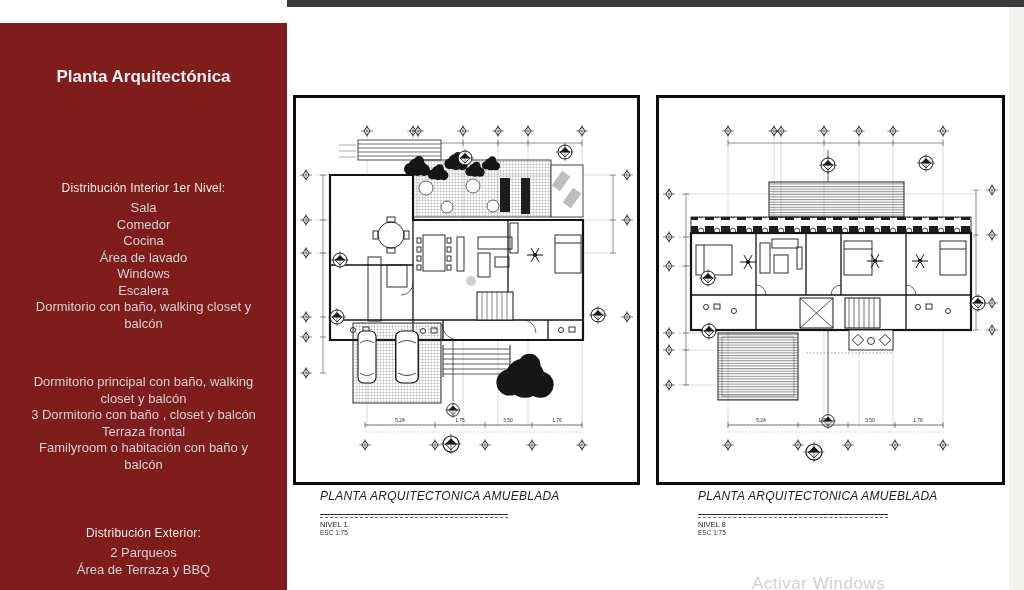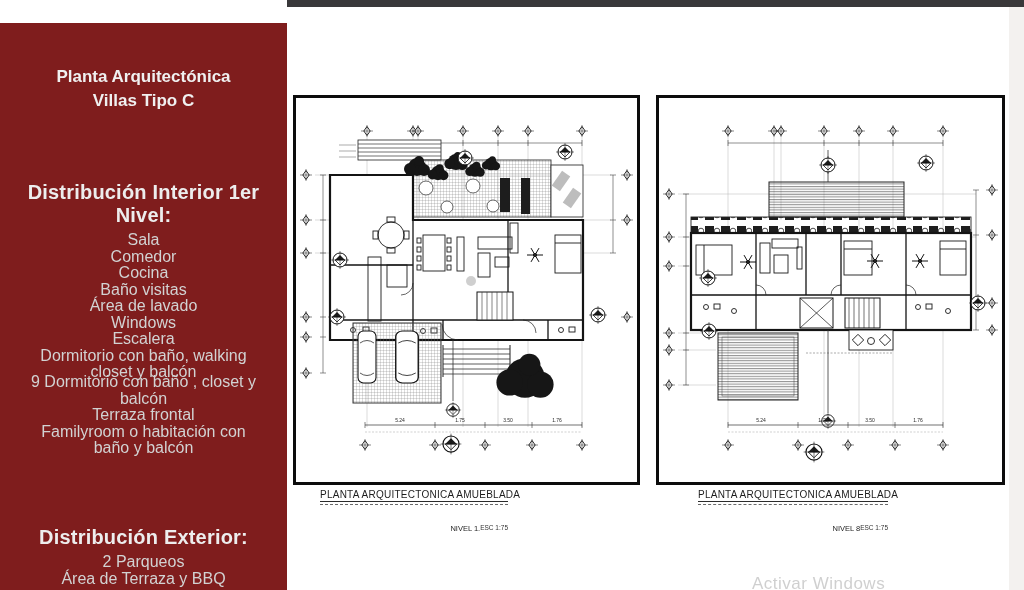--- a/index.html
+++ b/index.html
@@ -13,76 +13,75 @@
     position:absolute;left:0;top:0;width:287px;height:590px;
     background:#7f1d1d;color:#d4d4d4;z-index:2;margin-top:23px;
   }
   .sb-title{
     position:absolute;top:42px;left:0;right:0;text-align:center;
     font-size:17px;font-weight:bold;line-height:24px;color:#f0f0f0;
   }
   .sec{position:absolute;left:0;right:0;text-align:center;}
   .sec1{top:158px}.sec2{top:351px}.sec3{top:503px}
   .sec h3{
-    margin:0 0 5px 0;font-size:20px;font-weight:bold;color:#ededed;letter-spacing:.2px;
+    margin:0 0 5px 0;font-size:12px;font-weight:normal;color:#ededed;letter-spacing:.2px;
   }
   .sec .it{
-    font-size:16px;line-height:16.5px;color:#d2d2d2;padding:0 24px;
+    font-size:13px;line-height:16.5px;color:#d2d2d2;padding:0 24px;
   }
   
   .topstrip{position:absolute;left:287px;right:0;top:0;height:7px;background:#39383a;}
   .rightstrip{position:absolute;right:0;top:7px;width:15px;height:583px;background:#f3f1ef;}
   
   .sheet{position:absolute;background:#fff;}
   .sheet1{left:293px;top:95px;width:347px;height:390px;}
   .sheet2{left:656px;top:95px;width:349px;height:390px;}
   .sheet svg{display:block;width:100%;height:100%;}
   svg text{font-family:"Liberation Sans", sans-serif;fill:#2a2a2a;}
   .dim{font-size:5px;}
   
   .caption{position:absolute;color:#1d1d1d;}
   .caption1{left:320px;top:489px;width:188px;}
   .caption2{left:698px;top:489px;width:190px;}
   .cap-title{
-    font-size:10px;letter-spacing:.25px;border-bottom:1px solid #2b2b2b;
-    padding-bottom:1px;white-space:nowrap;
+    font-size:12px;letter-spacing:.25px;border-bottom:1px solid #2b2b2b;
+    padding-bottom:11px;white-space:nowrap;font-style:italic;
   }
   .cap-dash{height:2px;border-bottom:1px dashed #6a6a6a;}
-  .cap-row{display:flex;justify-content:flex-end;margin-top:19px;}
+  .cap-row{display:flex;justify-content:center;margin-top:2px;flex-direction:column;}
   .cap-level{font-size:7.5px;}
   .cap-scale{font-size:6.5px;color:#333;}
   
   .watermark{
     position:absolute;left:752px;top:574px;font-size:17px;color:#a9a9a9;
     opacity:.55;letter-spacing:.5px;z-index:1;
   }
 </style>
 </head>
 <body>
 
 <aside class="sidebar">
   <div class="sb-title">
     <div>Planta Arquitectónica</div>
-    <div>Villas Tipo C</div>
   </div>
 
   <section class="sec sec1">
     <h3>Distribución Interior 1er Nivel:</h3>
     <div class="it">Sala</div>
     <div class="it">Comedor</div>
     <div class="it">Cocina</div>
-    <div class="it">Baño visitas</div>
     <div class="it">Área de lavado</div>
     <div class="it">Windows</div>
     <div class="it">Escalera</div>
     <div class="it">Dormitorio con baño, walking closet y balcón</div>
   </section>
 
   <section class="sec sec2">
-    <div class="it">9 Dormitorio con baño , closet y balcón</div>
+    <div class="it">Dormitorio principal con baño, walking closet y balcón</div>
+    <div class="it">3 Dormitorio con baño , closet y balcón</div>
     <div class="it">Terraza frontal</div>
     <div class="it">Familyroom o habitación con baño y balcón</div>
   </section>
 
   <section class="sec sec3">
     <h3>Distribución Exterior:</h3>
     <div class="it">2 Parqueos</div>
     <div class="it">Área de Terraza y BBQ</div>
   </section>
 </aside>

